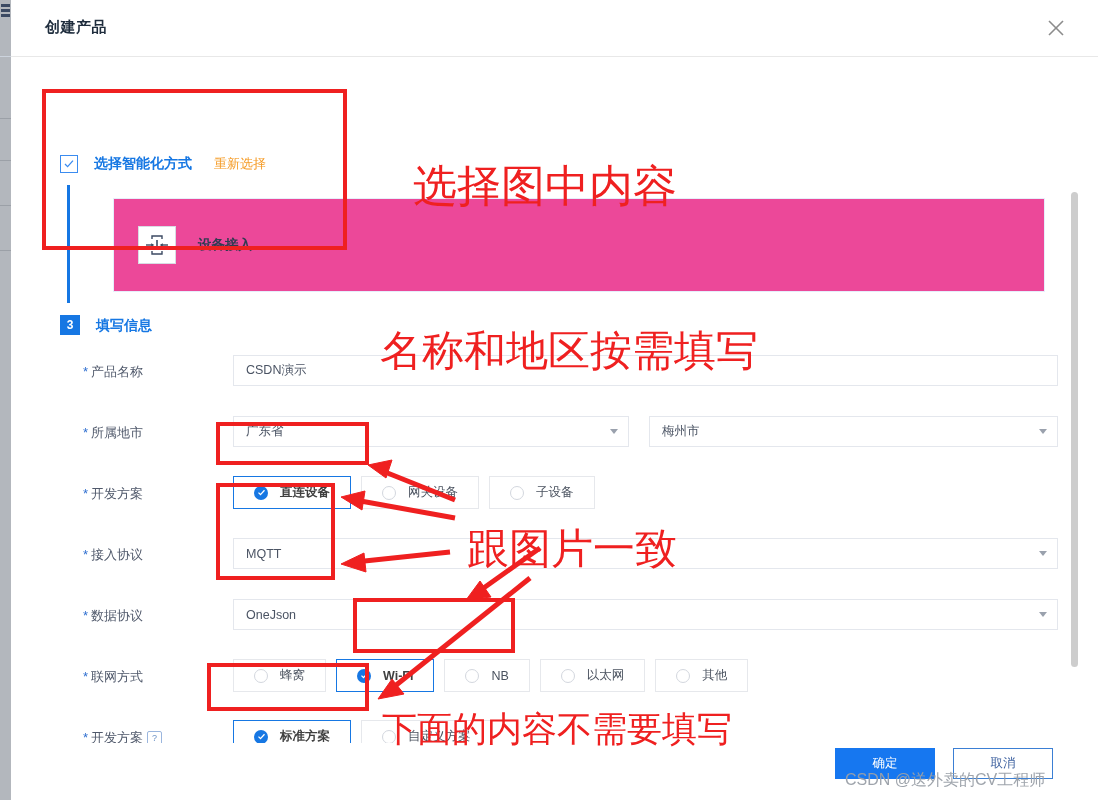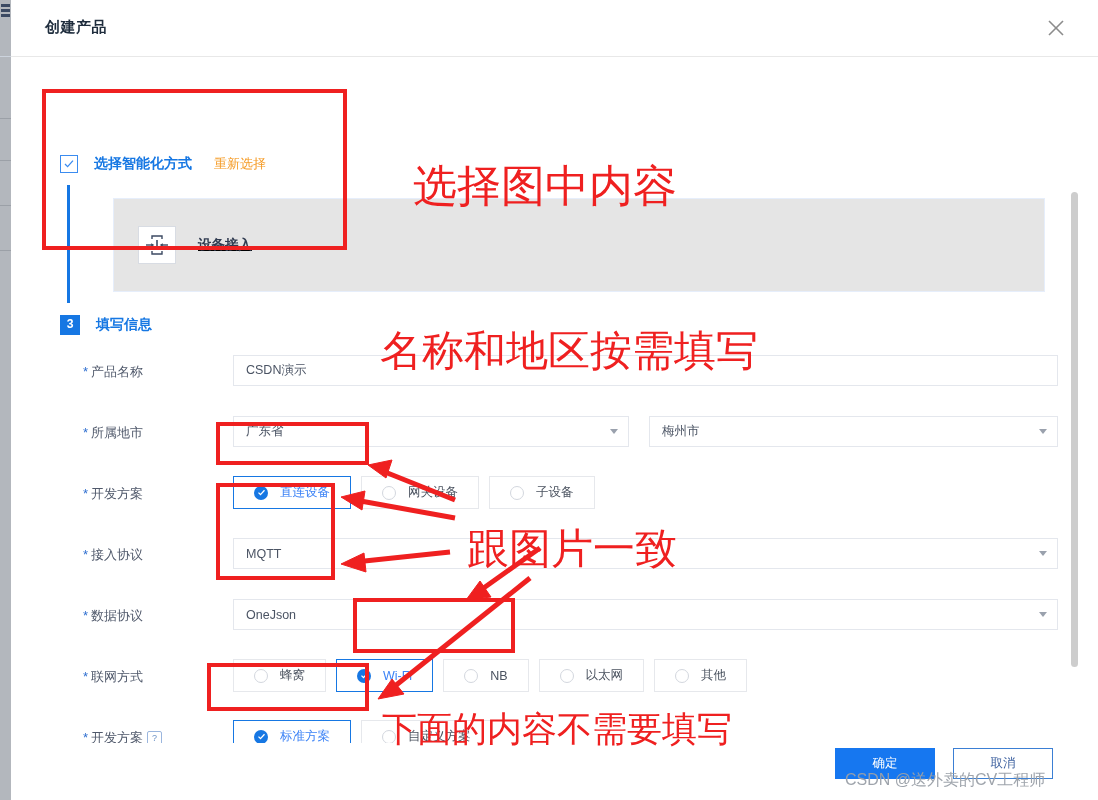--- a/index.html
+++ b/index.html
@@ -55,21 +55,21 @@
   
   .scrollbar-track {
     position: absolute; right: 19px; top: 80px; width: 7px; height: 560px;
   }
   .scrollbar-thumb {
     position: absolute; right: 20px; top: 135px; width: 7px; height: 475px;
     background: #cdcdcd; border-radius: 4px; cursor: pointer;
   }
 
   
-  .step-row { position: absolute; display: flex; align-items: center; font-family: Liberation Mono, monospace; }
+  .step-row { position: absolute; display: flex; align-items: flex-end; }
   .step-check {
     width: 18px; height: 18px; border: 1px solid #3b8cf0;
     box-sizing: border-box; display: flex; align-items: center; justify-content: center;
     background: #fff;
   }
   .step-check svg { display: block; }
   .step-badge {
     width: 20px; height: 20px; background: #1677e3; color: #fff;
     font-size: 12px; display: flex; align-items: center; justify-content: center;
     font-weight: bold;
@@ -81,22 +81,22 @@
     margin-left: 22px; font-size: 13px; color: #f59a23; cursor: pointer;
   }
 
   
   .method-wrap {
     position: absolute; left: 56px; top: 128px; width: 980px; height: 118px;
     border-left: 3px solid #1677e3;
   }
   .method-card {
     position: absolute; left: 43px; top: 13px; width: 930px; height: 92px;
-    background: #e5e5e5; border: 1px solid #e6eefb;
-    display: flex; align-items: center; text-decoration: underline;
+    background: #ec4899; border: 1px solid #e6eefb;
+    display: flex; align-items: center;
   }
   .method-icon {
     margin-left: 24px; width: 38px; height: 38px;
     border: 1px solid #d8dce3; box-sizing: border-box;
     display: flex; align-items: center; justify-content: center;
     background: #fff;
   }
   .method-name {
     margin-left: 22px; font-size: 13.5px; font-weight: bold; color: #303b50;
   }
@@ -146,21 +146,21 @@
   .radio-opt .dot {
     width: 14px; height: 14px; border-radius: 50%;
     border: 1px solid #d3d7de; box-sizing: border-box; background: #fff;
     flex: none;
   }
   .radio-opt .lbl {
     margin-left: 12px; margin-right: 20px;
     font-size: 12.5px; color: #4a525f; white-space: nowrap;
   }
   .radio-opt.sel { border: 1px solid #1677e3; }
-  .radio-opt.sel .lbl { color: #3b82f6; }
+  .radio-opt.sel .lbl { color: #404040; font-weight: bold; }
   .radio-opt.sel .dot {
     border: none; background: #1677e3;
     display: flex; align-items: center; justify-content: center;
   }
 
   
   .btn {
     position: absolute; width: 100px; height: 31px;
     font-size: 12.5px; box-sizing: border-box; cursor: pointer;
     display: flex; align-items: center; justify-content: center;

